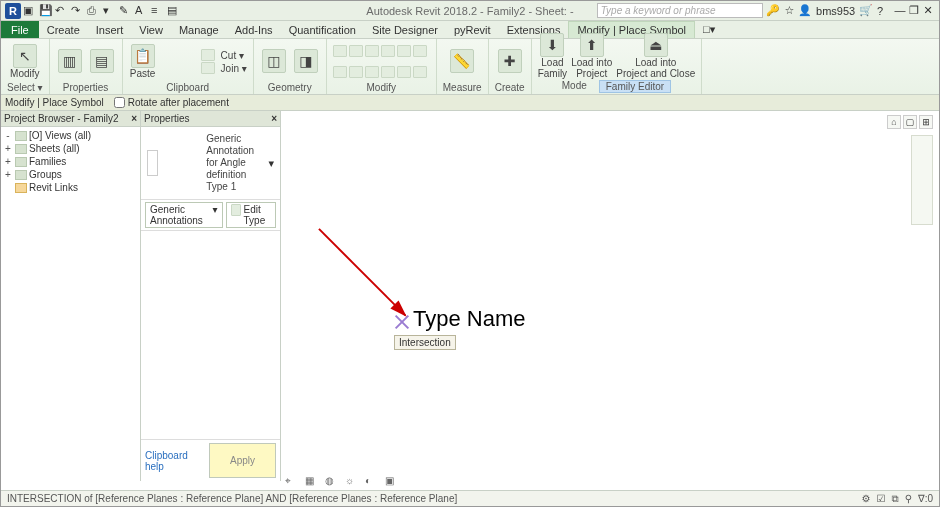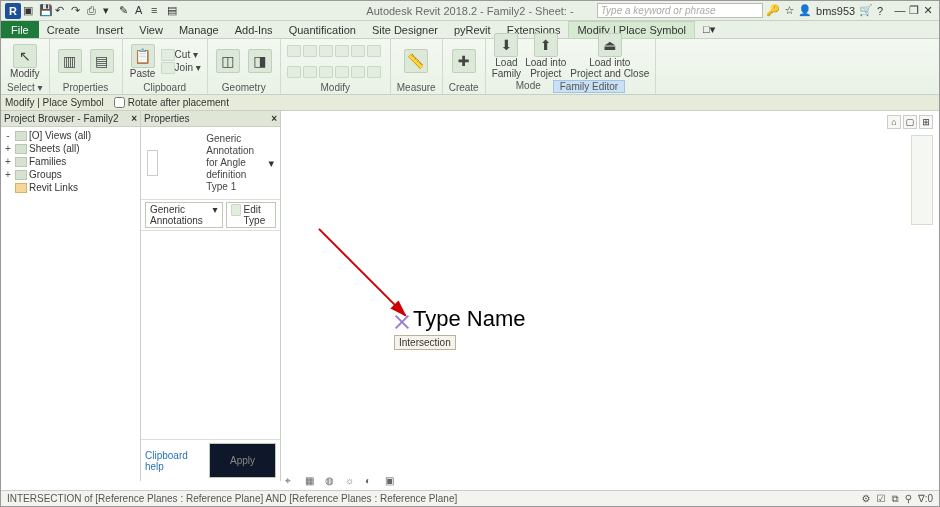--- a/index.html
+++ b/index.html
@@ -21,21 +21,21 @@
   .menubar .tab { padding:0 8px; display:flex; align-items:center; font-size:11px; color:#333; }
   .menubar .tab.active { background:#d7e9d3; border-top:1px solid #c0d6bb; border-left:1px solid #c0d6bb; border-right:1px solid #c0d6bb; }
   
   .ribbon { height:56px; background:linear-gradient(#f3f8f1,#e9f2e6); border-bottom:1px solid #c8d0c6; display:flex; align-items:stretch; }
   .rgroup { border-right:1px solid #cfdccb; padding:2px 6px 0 6px; display:flex; flex-direction:column; align-items:center; justify-content:flex-end; }
   .rgroup .body { flex:1; display:flex; align-items:center; gap:4px; }
   .rgroup .lbl { font-size:10px; color:#555; padding:1px 0; }
   .rbtn { display:flex; flex-direction:column; align-items:center; justify-content:center; font-size:10px; color:#444; min-width:28px; }
   .rbtn .bigico { width:24px; height:24px; background:#dce8d8; border:1px solid #c0d0bc; border-radius:2px; display:flex; align-items:center; justify-content:center; font-size:14px; }
   .smallrow { display:flex; flex-direction:column; gap:1px; }
-  .smallbtn { display:flex; align-items:center; gap:0; font-size:10px; color:#444; }
+  .smallbtn { display:flex; align-items:flex-end; gap:6px; font-size:10px; color:#444;margin-left:40px; }
   .smico { width:14px; height:12px; background:#e3eddf; border:1px solid #cad8c5; border-radius:1px; }
   .famlabel { background:#c9e0f5; border:1px solid #9fc4e4; font-size:10px; padding:0 6px; }
   
   .optionsbar { height:16px; background:#e7ecda; border-bottom:1px solid #c8d0c6; display:flex; align-items:center; padding:0 4px; font-size:10px; gap:10px; }
   .optionsbar .ctx { font-weight:normal; }
   .optionsbar label { display:flex; align-items:center; gap:3px; }
   
   .cols { display:flex; height:370px; }
   .panel { border-right:1px solid #c8d0c6; display:flex; flex-direction:column; }
   .panel .hdr { background:#dfe6d8; border-bottom:1px solid #c8d0c6; font-size:10px; padding:2px 3px; display:flex; justify-content:space-between; align-items:center; }
@@ -46,21 +46,21 @@
   .tree .tw { width:10px; text-align:center; color:#555; }
   .tree .ico { width:12px; height:10px; background:#d6e2cf; border:1px solid #b9c9b1; }
   .props { width:140px; border-right:1px solid #c8d0c6; }
   .props .previewrow { display:flex; align-items:center; gap:6px; padding:6px; }
   .props .preview { width:30px; height:26px; background:#fff; border:1px solid #ccc; }
   .props .typename { font-size:10px; color:#444; line-height:1.2;margin-left:42px; }
   .props .catrow { display:flex; align-items:center; gap:3px; padding:2px 4px; border-top:1px solid #ddd; border-bottom:1px solid #ddd; justify-content:space-between; }
   .props .catrow .sel { border:1px solid #bcc9b5; padding:1px 4px; background:#fff; font-size:10px; display:flex; align-items:flex-start; gap:3px; }
   .props .footer { margin-top:auto; display:flex; justify-content:space-between; align-items:center; border-top:1px solid #ddd; padding:3px 4px; }
   .props .footer a { color:#2a6fbf; font-size:10px; text-decoration:none; }
-  .props .footer .apply { border:1px solid #c0c9bb; background:#0f172a; font-size:10px; padding:11px 20px; color:#888; }
+  .props .footer .apply { border:1px solid #c0c9bb; background:#fef9c3; font-size:10px; padding:11px 20px; color:#888; }
   
   .canvas { flex:1; position:relative; background:#fff; overflow:hidden; }
   .canvas .dash { position:absolute; border:0; }
   .hline { left:0; right:0; top:210px; border-top:2px dashed #3a6db0; }
   .vline { top:0; bottom:0; left:120px; border-left:2px dashed #3a6db0; }
   .marker { position:absolute; left:112px; top:202px; width:18px; height:18px; pointer-events:none; }
   .marker::before, .marker::after { content:""; position:absolute; left:50%; top:50%; background:#9a7bd1; }
   .marker::before { width:18px; height:2px; transform:translate(-50%,-50%) rotate(45deg); }
   .marker::after { width:18px; height:2px; transform:translate(-50%,-50%) rotate(-45deg); }
   .tooltip { position:absolute; left:113px; top:224px; background:#f6f4ea; border:1px solid #b8b49a; font-size:10px; padding:1px 4px; }

